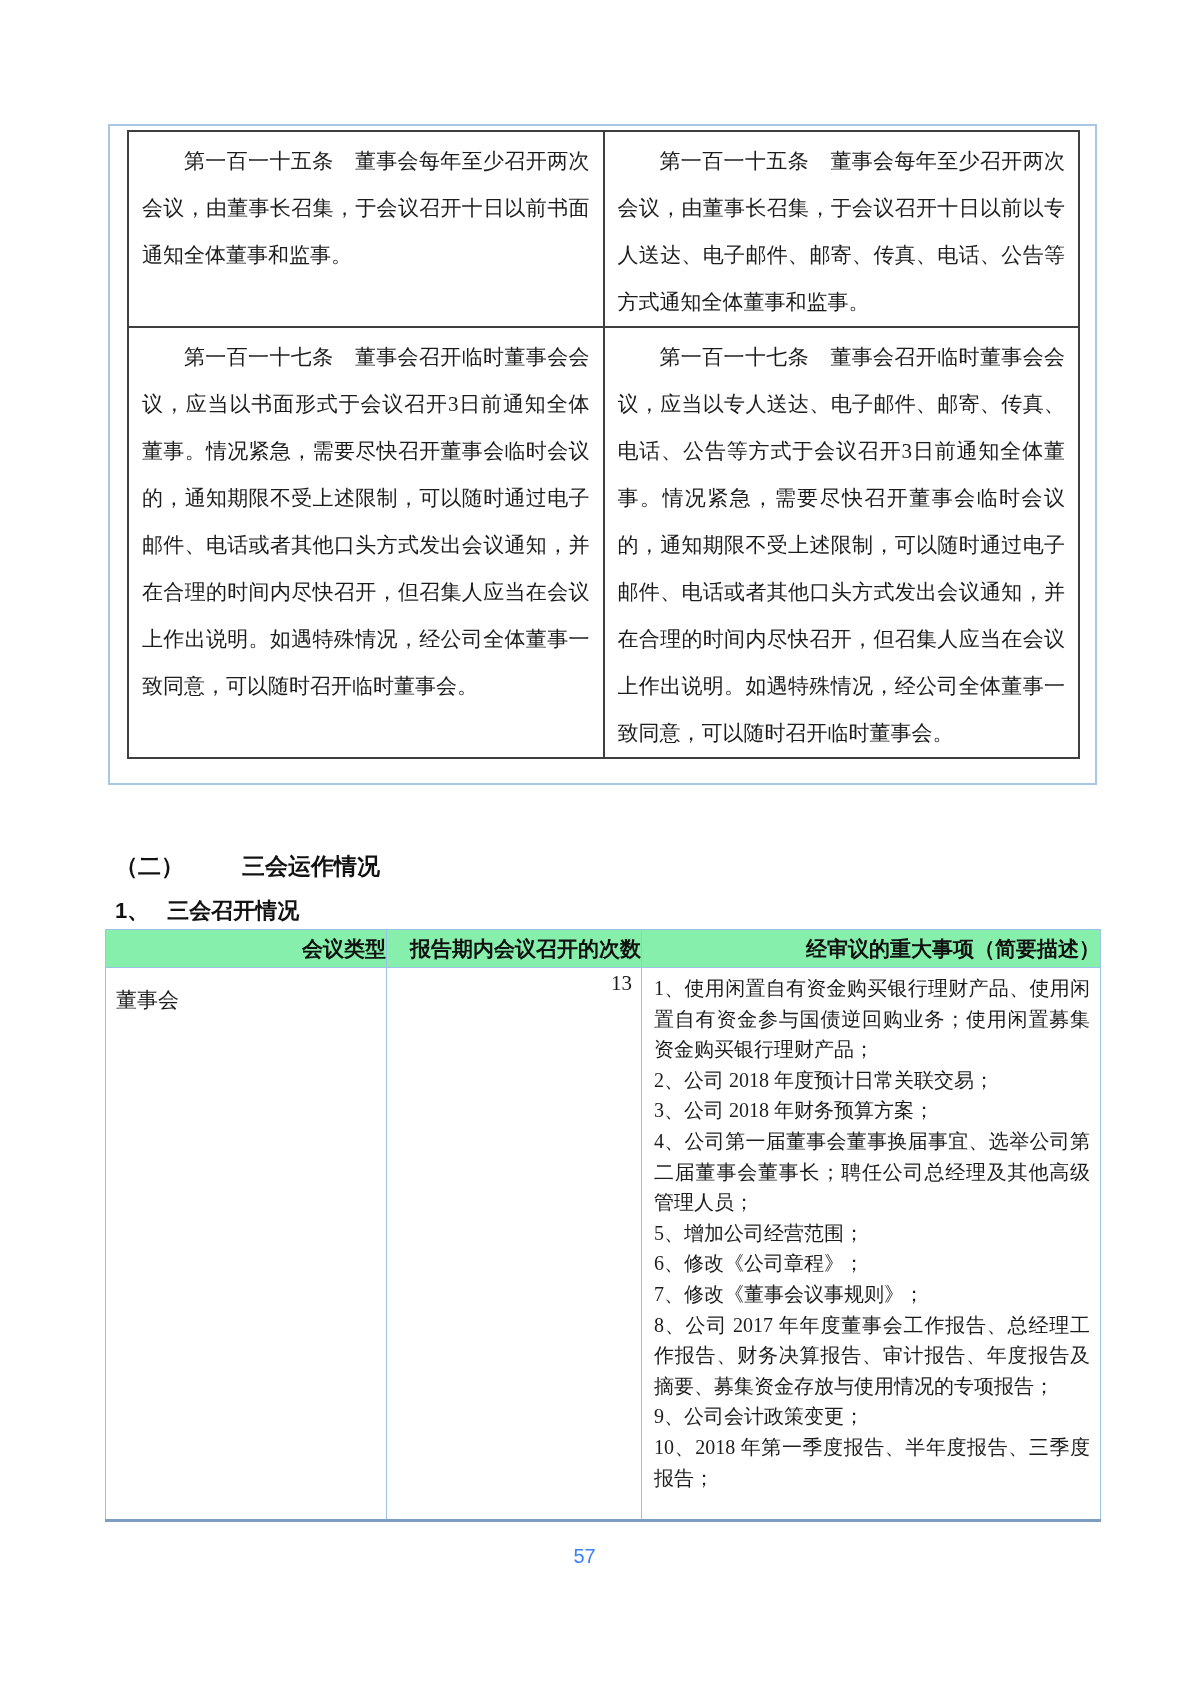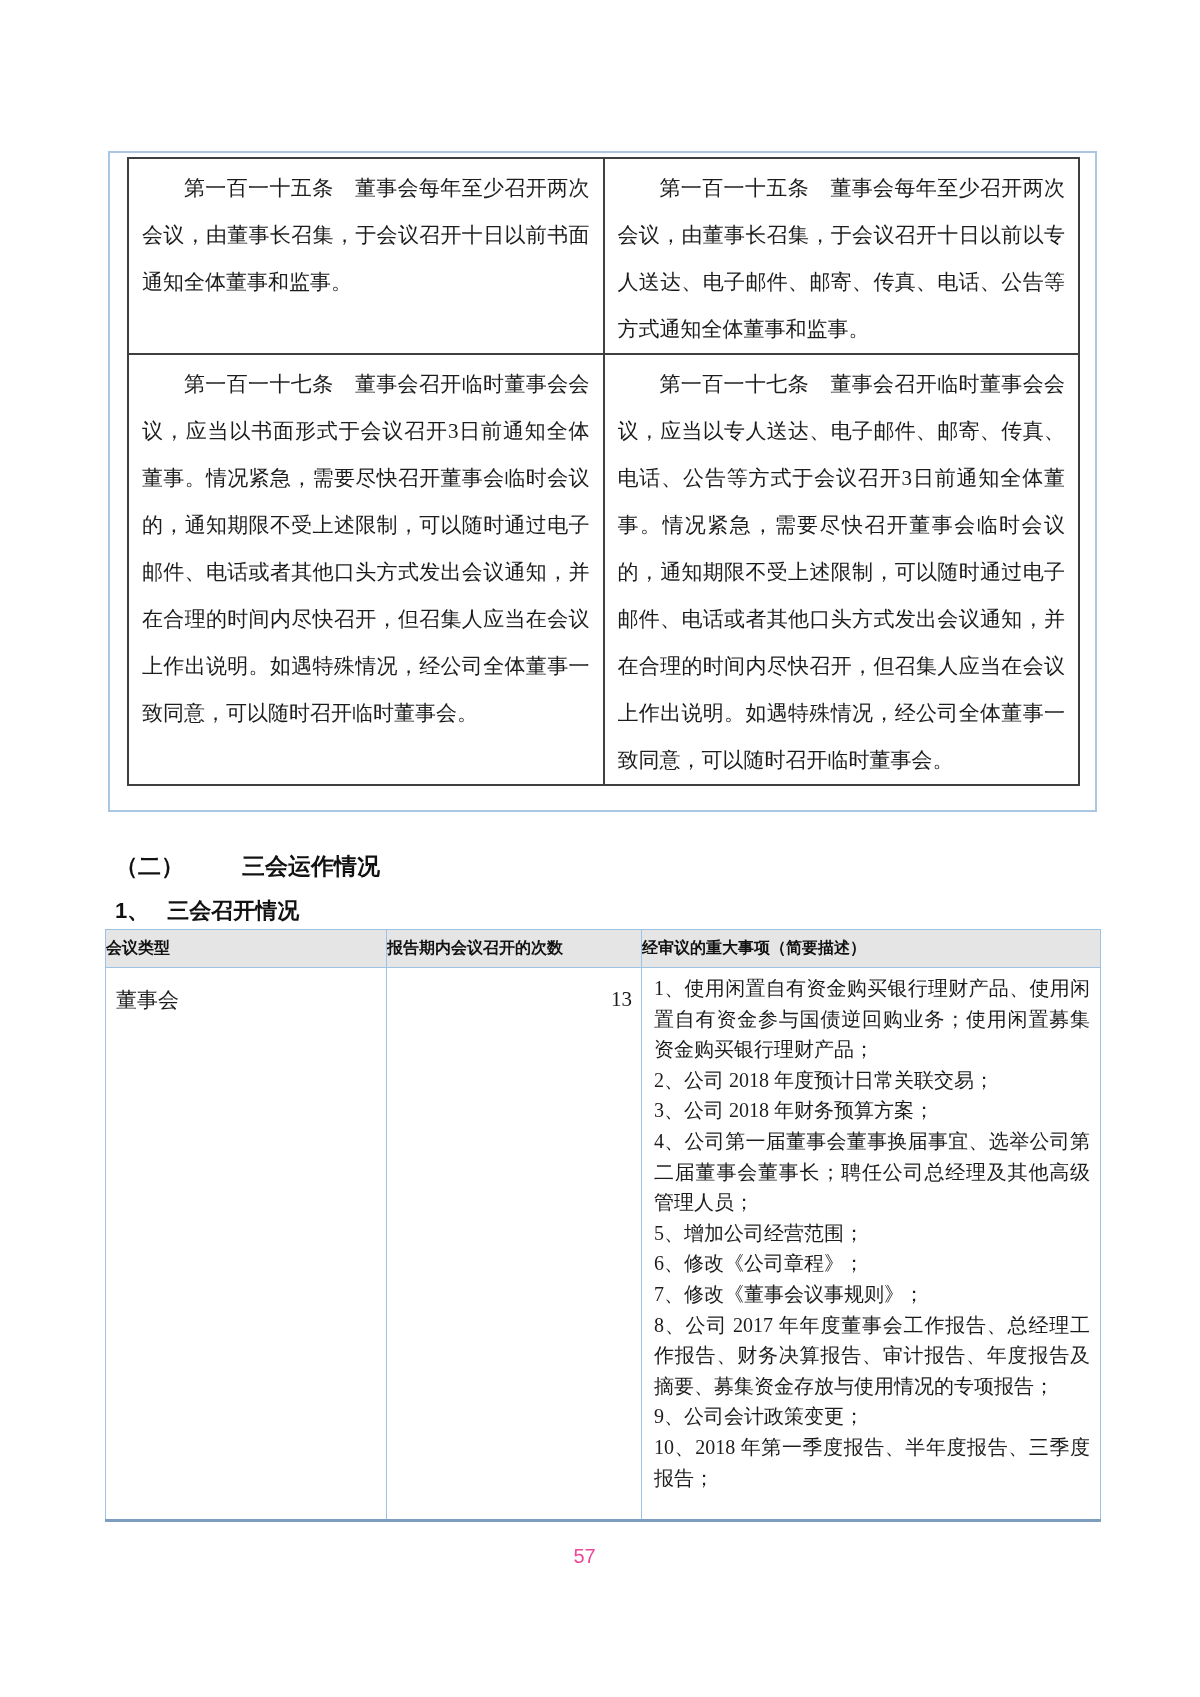--- a/index.html
+++ b/index.html
@@ -7,21 +7,21 @@
   body {
     width: 1200px; height: 1697px;
     position: relative;
     font-family: "Liberation Serif", "DejaVu Serif", serif;
     color: #1c1c1c;
   }
 
   
   .amendment-box {
     position: absolute;
-    left: 108px; top: 151px;
+    left: 108px; top: 124px;
     width: 989px; height: 661px;
     border: 2px solid #a9c7e2;
   }
   .amendment-table {
     position: absolute;
     left: 17px; top: 4px;
     width: 953px;
     border-collapse: collapse;
     table-layout: fixed;
   }
@@ -81,56 +81,56 @@
     border-collapse: collapse;
     table-layout: fixed;
     border: 1px solid #9cc2e5;
     border-bottom: 3px solid #7d9ec0;
   }
   .meeting-table col.c1 { width: 281px; }
   .meeting-table col.c2 { width: 255px; }
   .meeting-table col.c3 { width: 459px; }
   .meeting-table th {
     border: 1px solid #9cc2e5;
-    background: #e5e5e5;
+    background: #86efac;
     height: 38px;
     font-family: "Liberation Sans", "DejaVu Sans", sans-serif;
     font-weight: bold;
-    font-size: 16px;
-    text-align: left;
+    font-size: 21px;
+    text-align: right;
     vertical-align: middle;
     color: #111;
     overflow: hidden;
     white-space: nowrap;
   }
   .meeting-table td {
     border: 1px solid #9cc2e5;
     vertical-align: top;
     font-size: 21px;
   }
   .meeting-table td.body-row { height: 553px; }
   .cell-type { padding: 18px 10px; }
-  .cell-count { text-align: right; padding: 19px 9px; font-size: 21px; }
+  .cell-count { text-align: right; padding: 3px 9px; font-size: 21px; }
   .cell-matters { padding: 5px 10px 0 12px; overflow: hidden; max-height: 548px; }
   .matter-item {
     font-size: 20px;
     line-height: 30.6px;
     text-align: justify;
     color: #1c1c1c;
   }
 
   
   .page-number {
     position: absolute;
     left: 0; top: 1545px;
     width: 1169px;
     text-align: center;
     font-family: "Liberation Sans", "DejaVu Sans", sans-serif;
     font-size: 20px;
-    color: #ec4899;
+    color: #3b82f6;
   }
 </style>
 </head>
 <body>
 
 <div class="amendment-box">
   <table class="amendment-table">
     <tbody>
         <tr>
       <td class="r1">

